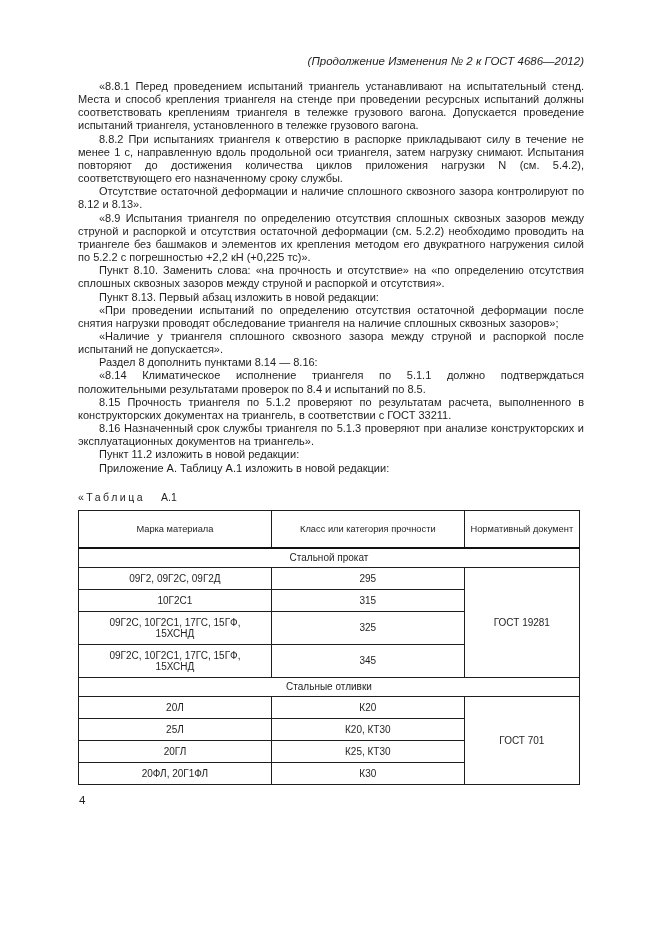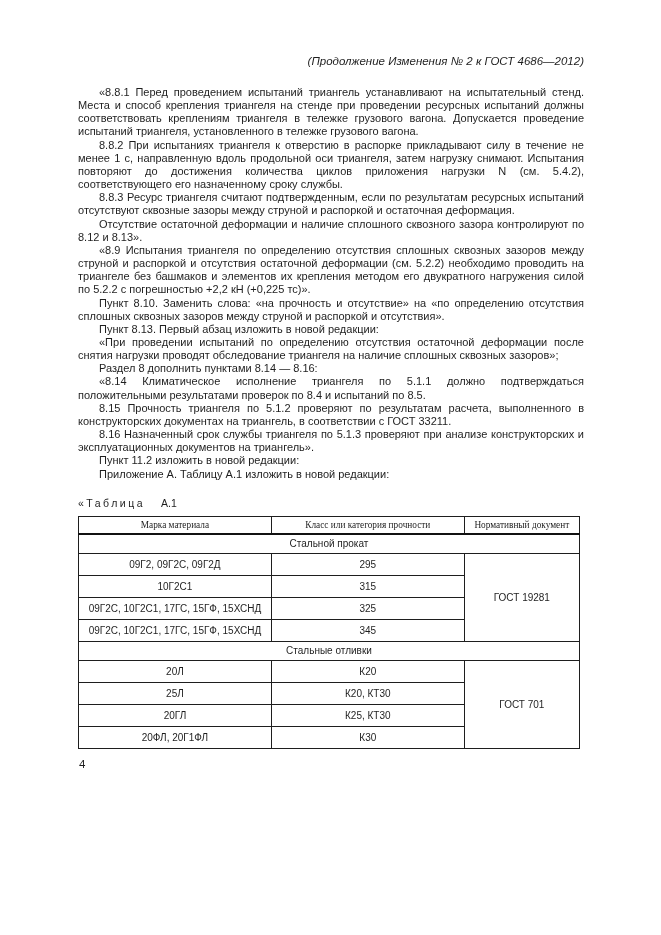--- a/index.html
+++ b/index.html
@@ -18,21 +18,21 @@
     left:78px;
     width:506px;
     text-align:right;
     font-style:italic;
     font-size:11.5px;
     line-height:14px;
     white-space:nowrap;
   }
   .content {
     position:absolute;
-    top:86px;
+    top:80px;
     left:78px;
     width:506px;
   }
   .content p {
     margin:0;
     font-size:11px;
     line-height:13.15px;
     text-align:justify;
     text-indent:21px;
   }
@@ -50,53 +50,52 @@
   }
   table.materials th,
   table.materials td {
     border:1px solid #1e1e1e;
     text-align:center;
     vertical-align:middle;
   }
   table.materials thead th {
     font-weight:400;
     font-size:9.3px;
-    padding:3px 3px;
+    padding:13px 3px;
     border-bottom:2.5px solid #111111;
-    font-family:Liberation Serif, serif;
   }
   table.materials td {
     font-size:10px;
-    padding:5px 3px;
+    padding:5px 19px;
   }
   tr.section-row td { padding:3.5px 3px; }
   td.doc-cell { font-size:10px; }
   .page-number {
     margin-top:9px;
     font-size:11.5px;
     padding-left:1px;
   }
 </style>
 </head>
 <body>
 
 <div class="page">
 
   <div class="running-header">(Продолжение Изменения № 2 к ГОСТ 4686—2012)</div>
 
   <div class="content">
 
     <p>«8.8.1 Перед проведением испытаний триангель устанавливают на испытательный стенд. Места и способ крепления триангеля на стенде при проведении ресурсных испытаний должны соответствовать креплениям триангеля в тележке грузового вагона. Допускается проведение испытаний триангеля, установленного в тележке грузового вагона.</p>
     <p>8.8.2 При испытаниях триангеля к отверстию в распорке прикладывают силу в течение не менее 1 с, направленную вдоль продольной оси триангеля, затем нагрузку снимают. Испытания повторяют до достижения количества циклов приложения нагрузки N (см. 5.4.2), соответствующего его назначенному сроку службы.</p>
-    <p>8.8.3 Ресурс триангеля считают подтвержденным, если по результатам ресурсных испытаний отсутствуют сквозные зазоры между струной и распоркой и остаточная деформация.</p>
     <p>Отсутствие остаточной деформации и наличие сплошного сквозного зазора контролируют по 8.12 и 8.13».</p>
     <p>«8.9 Испытания триангеля по определению отсутствия сплошных сквозных зазоров между струной и распоркой и отсутствия остаточной деформации (см. 5.2.2) необходимо проводить на триангеле без башмаков и элементов их крепления методом его двукратного нагружения силой по 5.2.2 с погрешностью +2,2 кН (+0,225 тс)».</p>
     <p>Пункт 8.10. Заменить слова: «на прочность и отсутствие» на «по определению отсутствия сплошных сквозных зазоров между струной и распоркой и отсутствия».</p>
     <p>Пункт 8.13. Первый абзац изложить в новой редакции:</p>
     <p>«При проведении испытаний по определению отсутствия остаточной деформации после снятия нагрузки проводят обследование триангеля на наличие сплошных сквозных зазоров»;</p>
+    <p>«Наличие у триангеля сплошного сквозного зазора между струной и распоркой после испытаний не допускается».</p>
     <p>Раздел 8 дополнить пунктами 8.14 — 8.16:</p>
     <p>«8.14 Климатическое исполнение триангеля по 5.1.1 должно подтверждаться положительными результатами проверок по 8.4 и испытаний по 8.5.</p>
     <p>8.15 Прочность триангеля по 5.1.2 проверяют по результатам расчета, выполненного в конструкторских документах на триангель, в соответствии с ГОСТ 33211.</p>
     <p>8.16 Назначенный срок службы триангеля по 5.1.3 проверяют при анализе конструкторских и эксплуатационных документов на триангель».</p>
     <p>Пункт 11.2 изложить в новой редакции:</p>
     <p>Приложение А. Таблицу А.1 изложить в новой редакции:</p>
 
     <div class="table-caption">
       <span class="caption-spaced">«Таблица</span><span>А.1</span>
     </div>

